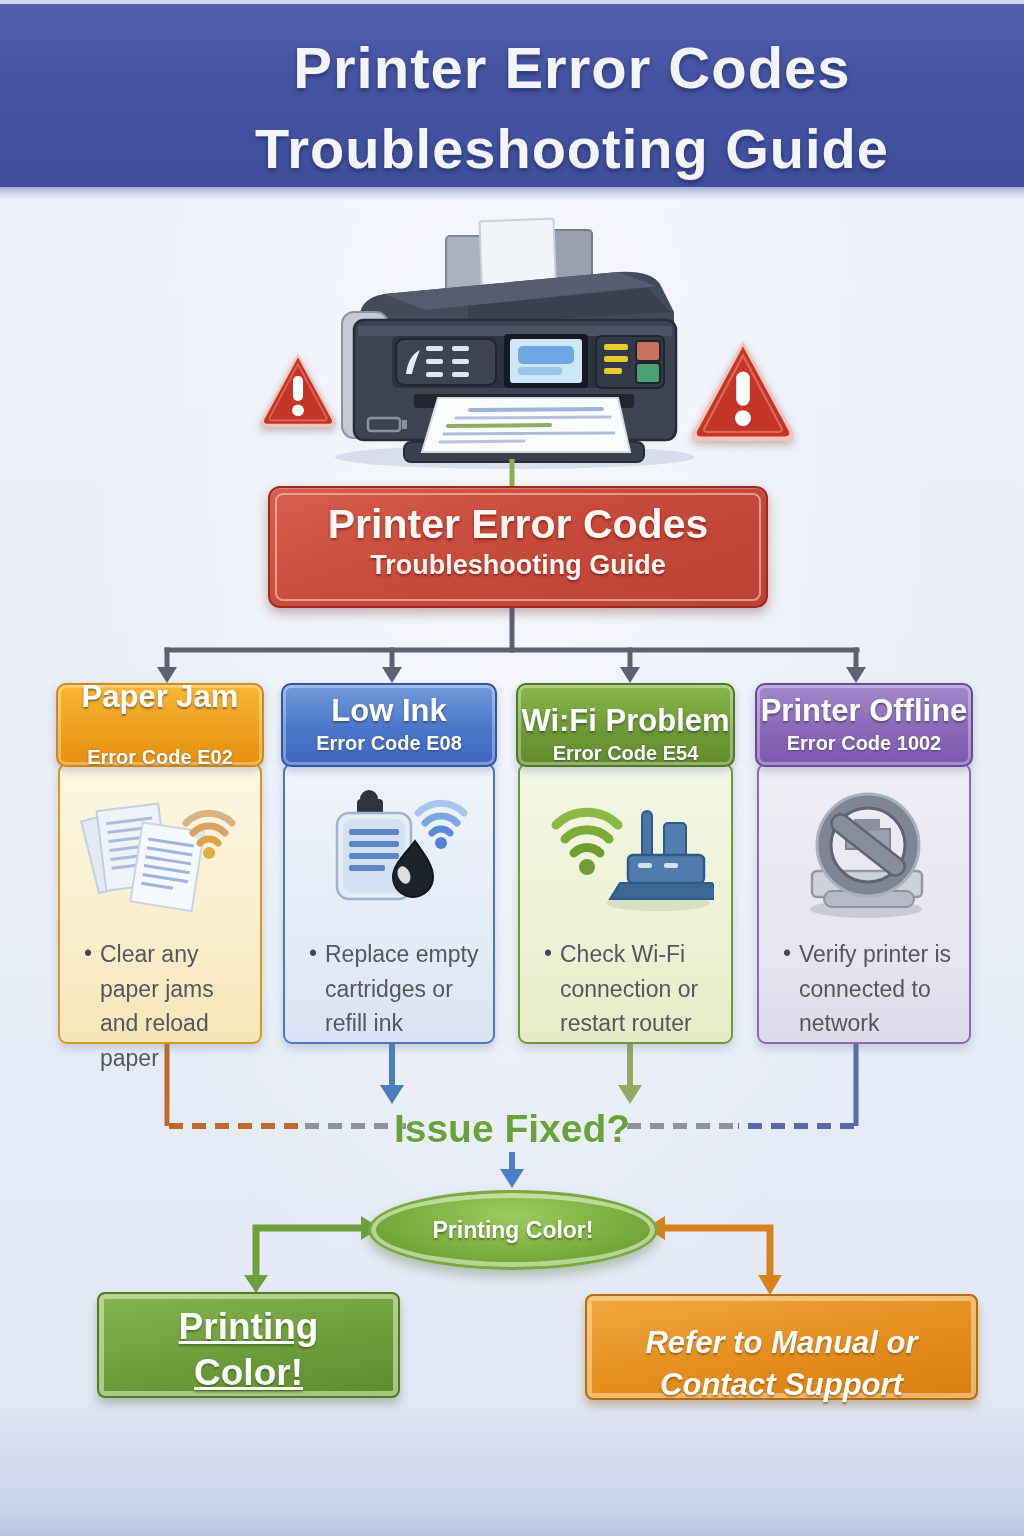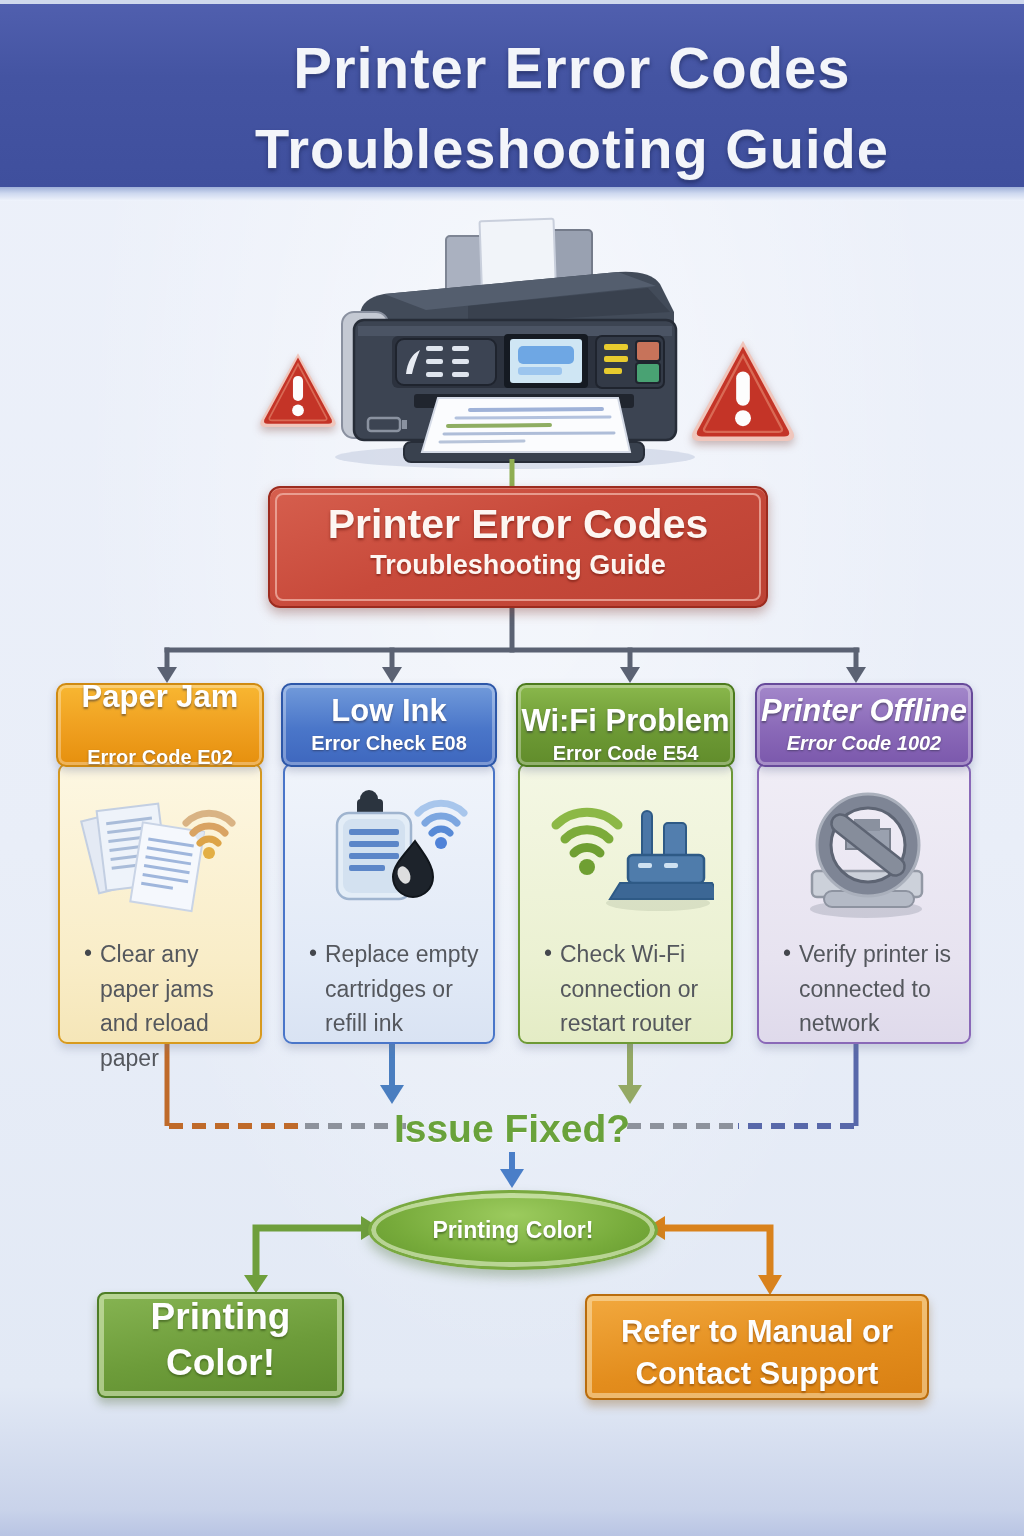--- a/index.html
+++ b/index.html
@@ -43,21 +43,21 @@
   .col{position:absolute;top:679px;z-index:2;}
   .col1{left:56px;width:208px;} .col2{left:281px;width:216px;}
   .col3{left:516px;width:219px;} .col4{left:755px;width:218px;}
   .col-header{position:relative;z-index:2;height:84px;box-sizing:border-box;border-radius:10px;
     display:flex;flex-direction:column;align-items:center;justify-content:center;
     color:#fff;text-align:center;
     box-shadow:0 4px 8px rgba(90,100,140,.3), inset 0 0 0 3px rgba(255,255,255,.32);}
   .col1 .col-header{border:2px solid #cf8a12;background:linear-gradient(180deg,#f8b732 0%,#ef9f1f 55%,#e6900d 100%);gap:28px;}
   .col2 .col-header{border:2px solid #2d57a8;background:linear-gradient(180deg,#729bdb 0%,#4a76c9 55%,#3e67be 100%);}
   .col3 .col-header{border:2px solid #4c7a1e;background:linear-gradient(180deg,#8ab84c 0%,#6d9a35 55%,#618c2b 100%);justify-content:flex-end;}
-  .col4 .col-header{border:2px solid #674a9a;background:linear-gradient(180deg,#a488cb 0%,#8a69b8 55%,#7b58ac 100%);font-style:italic;}
+  .col4 .col-header{border:2px solid #674a9a;background:linear-gradient(180deg,#a488cb 0%,#8a69b8 55%,#7b58ac 100%);}
   .col-title{font-size:31px;font-weight:bold;text-shadow:0 2px 2px rgba(40,40,60,.5);line-height:1.05;}
   .col-code{font-size:20px;font-weight:bold;margin-top:4px;text-shadow:0 1px 2px rgba(40,40,60,.5);}
   .col-body{position:absolute;left:2px;right:2px;top:80px;height:281px;box-sizing:border-box;
     border-radius:9px;z-index:1;box-shadow:0 5px 9px rgba(110,120,150,.28);}
   .col1 .col-body{border:2px solid #d89a1e;background:linear-gradient(180deg,#fdf7e2 0%,#f9edc8 70%,#f5e6b8 100%);}
   .col2 .col-body{border:2px solid #4a76c9;background:linear-gradient(180deg,#f0f4fb 0%,#e2eaf7 70%,#d9e3f3 100%);}
   .col3 .col-body{border:2px solid #6d9a35;background:linear-gradient(180deg,#f4f7e4 0%,#ebf1d2 70%,#e4ecc5 100%);}
   .col4 .col-body{border:2px solid #8a69b8;background:linear-gradient(180deg,#f0edf6 0%,#e7e3f0 70%,#dfdaeb 100%);}
   .col-icon{height:152px;display:flex;align-items:center;justify-content:center;padding-top:12px;}
   .col-tip{padding:8px 8px 0 24px;font-size:23px;line-height:1.5;color:#54575d;
@@ -69,28 +69,28 @@
   
   .result-ellipse{position:absolute;left:368px;top:1186px;width:290px;height:80px;z-index:2;
     border-radius:50%;box-sizing:border-box;border:3px solid #79a940;
     background:radial-gradient(ellipse at 50% 30%,#9ccb5e 0%,#77ab3b 60%,#63962e 100%);
     box-shadow:inset 0 0 0 5px rgba(232,244,210,.6), 0 7px 12px rgba(90,120,70,.38);
     display:flex;align-items:center;justify-content:center;color:#fff;font-size:23px;font-weight:bold;
     text-shadow:0 2px 2px rgba(50,80,25,.6);}
   
   .end-box{position:absolute;box-sizing:border-box;z-index:2;text-align:center;color:#fefefe;
     font-weight:bold;border-radius:8px;}
-  .success-box{left:97px;top:1288px;width:247px;height:106px;border:2px solid #4e7d26;
+  .success-box{left:97px;top:1288px;width:303px;height:106px;border:2px solid #4e7d26;
     background:linear-gradient(170deg,#86b452 0%,#6d9c3a 55%,#5e8c2e 100%);
     box-shadow:inset 0 0 0 5px rgba(225,240,200,.55), 0 6px 10px rgba(100,120,80,.4);
-    font-size:37px;line-height:1.25;padding-top:0;text-shadow:0 2px 2px rgba(55,85,25,.6);}
-  .support-box{left:585px;top:1290px;width:344px;height:106px;border:2px solid #b96c0c;
+    font-size:37px;line-height:1.25;padding-top:10px;text-shadow:0 2px 2px rgba(55,85,25,.6);text-decoration:underline;}
+  .support-box{left:585px;top:1290px;width:393px;height:106px;border:2px solid #b96c0c;
     background:linear-gradient(170deg,#f2a93f 0%,#e38d1d 55%,#d87f12 100%);
     box-shadow:inset 0 0 0 5px rgba(250,225,180,.55), 0 6px 10px rgba(150,105,45,.4);
-    font-size:31px;line-height:1.35;padding-top:15px;text-shadow:0 2px 2px rgba(130,70,10,.6);}
+    font-size:31px;line-height:1.35;padding-top:26px;text-shadow:0 2px 2px rgba(130,70,10,.6);font-style:italic;}
   .abs{position:absolute;}
 </style>
 </head>
 <body>
 
 <div class="page">
 
   <div class="banner"></div>
   <div class="banner-edge"></div>
   <div class="banner-title banner-line1 abs">Printer Error Codes</div>
@@ -261,21 +261,21 @@
       <div class="col-tip">
         <span class="bullet">•</span>
         <span>Clear any paper jams and reload paper</span>
       </div>
     </div>
   </div>
 
   <div class="col col2">
     <div class="col-header">
       <div class="col-title">Low Ink</div>
-      <div class="col-code">Error Check E08</div>
+      <div class="col-code">Error Code E08</div>
     </div>
     <div class="col-body">
       <div class="col-icon">
         <svg width="172" height="140" viewBox="0 0 172 140">
           <circle cx="66" cy="16" r="9" fill="#2b343f"></circle>
           <rect x="54" y="16" width="26" height="18" rx="4" fill="#2b343f"></rect>
           <rect x="34" y="30" width="74" height="86" rx="12" fill="#e3edf7" stroke="#9fb4cf" stroke-width="2.5"></rect>
           <rect x="40" y="36" width="62" height="74" rx="9" fill="#d3e1f0"></rect>
           <g fill="#5c86c8">
               <rect x="46" y="46" width="50" height="6" rx="2"></rect>

